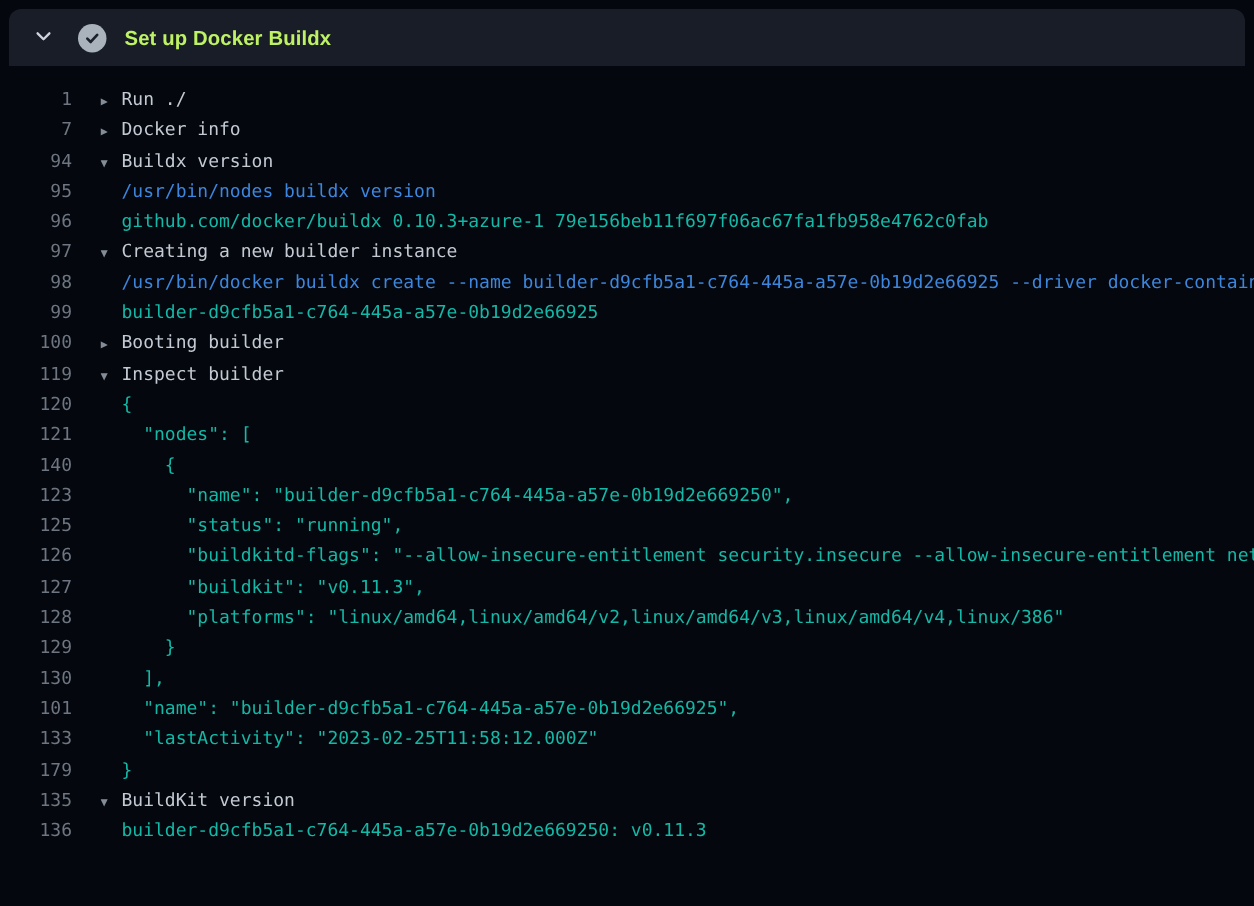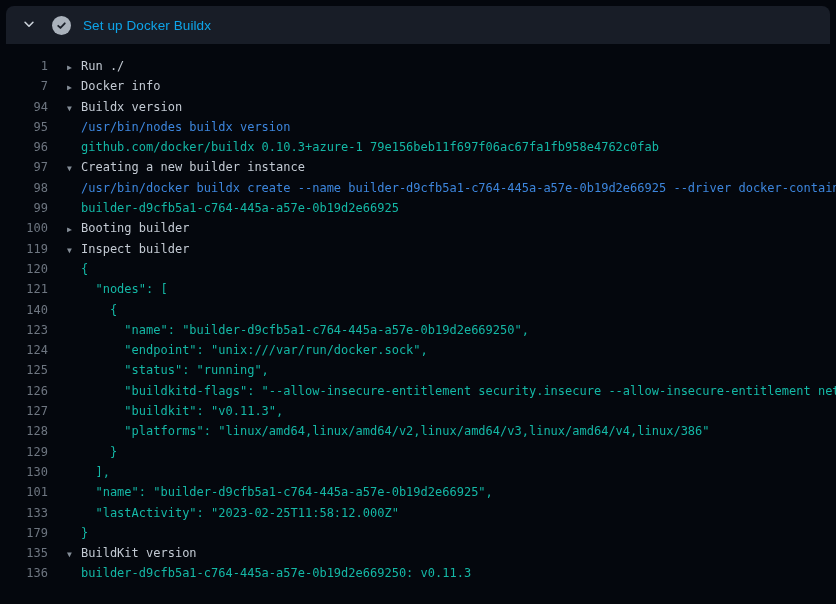--- a/index.html
+++ b/index.html
@@ -28,24 +28,24 @@
     display: flex; align-items: center; justify-content: center;
     background: transparent; border: none; cursor: pointer;
   }
   .status-circle {
     width: 19px; height: 19px;
     border-radius: 50%;
     background: #aab2bc;
     display: flex; align-items: center; justify-content: center;
   }
   .step-title {
-    color: #0ea5e9;
+    color: #bef264;
     font-family: "Liberation Sans", sans-serif;
     font-size: 13.5px;
-    font-weight: 400;
+    font-weight: 700;
     letter-spacing: .1px;
     text-align: right;
   }
   .log-body {
     position: absolute;
     top: 44px; left: 0; right: 0; bottom: 0;
     background: #04070d;
     padding-top: 12px;
     overflow: hidden;
   }
@@ -197,27 +197,20 @@
       </span>
     </div>
       <div class="log-row">
       <span class="line-num">123</span>
       <span class="line-content">
         <span class="indent-pad"></span>
         <span class="line-text t-output">      "name": "builder-d9cfb5a1-c764-445a-a57e-0b19d2e669250",</span>
       </span>
     </div>
       <div class="log-row">
-      <span class="line-num">124</span>
-      <span class="line-content">
-        <span class="indent-pad"></span>
-        <span class="line-text t-output">      "endpoint": "unix:///var/run/docker.sock",</span>
-      </span>
-    </div>
-      <div class="log-row">
       <span class="line-num">125</span>
       <span class="line-content">
         <span class="indent-pad"></span>
         <span class="line-text t-output">      "status": "running",</span>
       </span>
     </div>
       <div class="log-row">
       <span class="line-num">126</span>
       <span class="line-content">
         <span class="indent-pad"></span>

